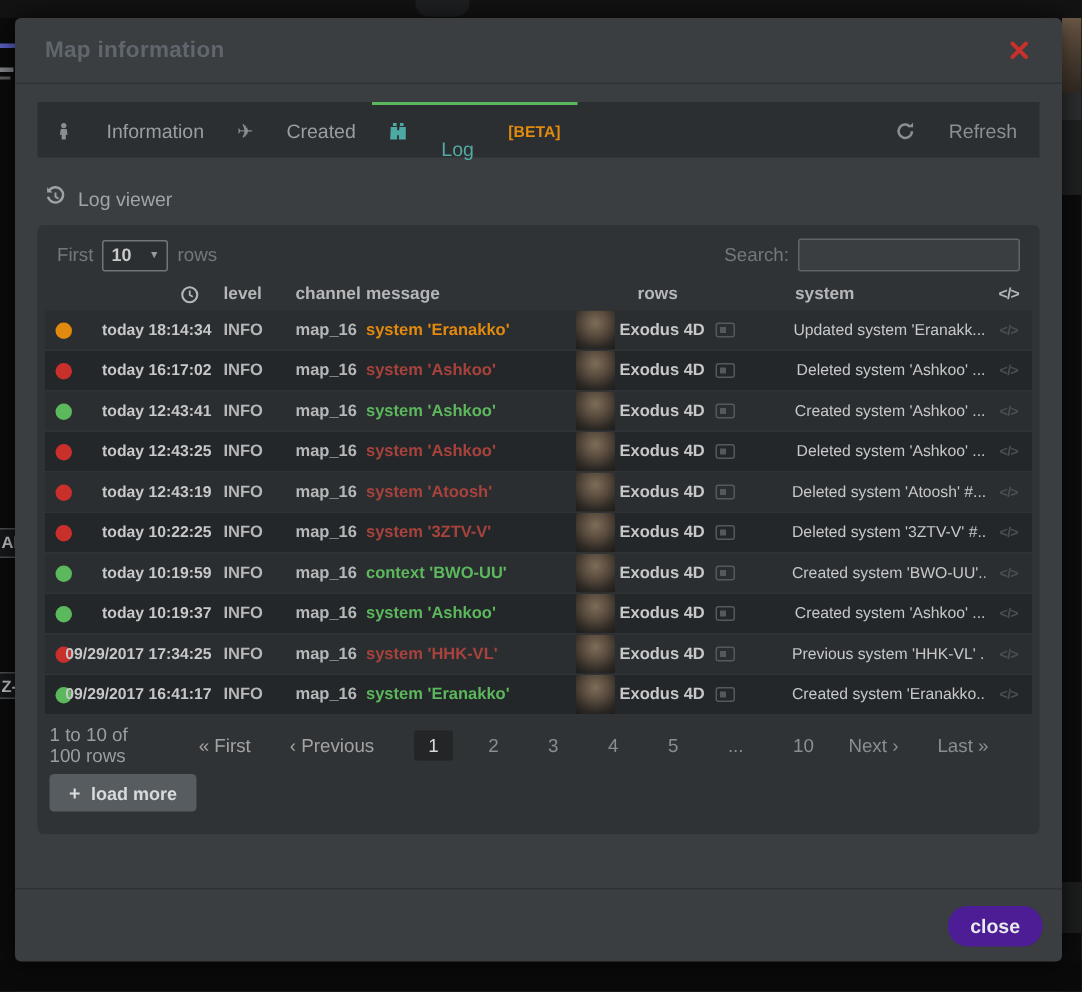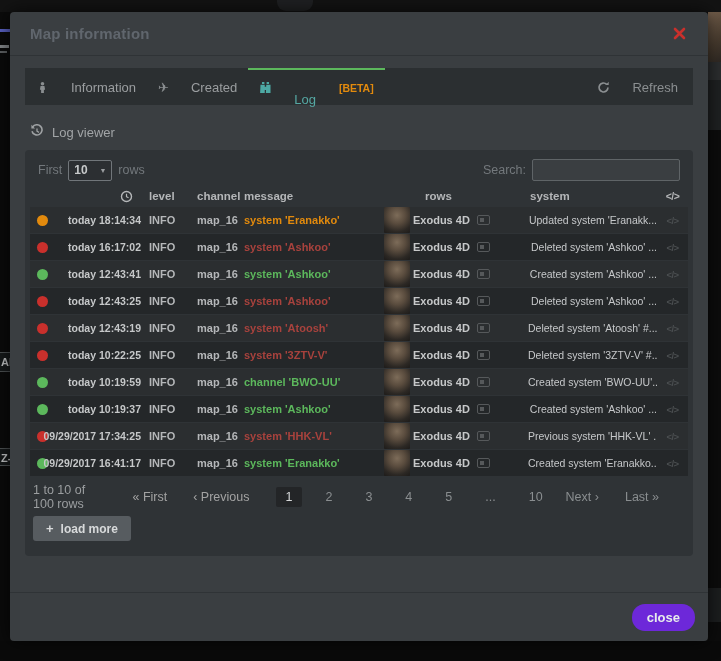--- a/index.html
+++ b/index.html
@@ -102,21 +102,21 @@
 
   
   .loadmore { margin: 7px 0 0 8px; display: inline-flex; align-items: center; gap: 7px; height: 25px;
               background: #575c60; border-radius: 3px; padding: 0 13px; font-size: 12px; font-weight: bold;
               color: #d8dadb; cursor: pointer; width: max-content; }
   .loadmore .plus { font-size: 13px; }
 
   
   .modal-footer { flex: 0 0 49px; border-top: 1px solid #2f3336; display: flex; align-items: center;
                   justify-content: flex-end; padding: 0 13px; }
-  .close-btn { background: #6d28d9; color: #e8ecec; font-size: 13px; font-weight: bold;
+  .close-btn { background: #4c1d95; color: #e8ecec; font-size: 13px; font-weight: bold;
                padding: 6px 15px; border-radius: 13px; cursor: pointer; }
 </style>
 </head>
 <body>
 
 <div class="stage">
   <div class="bg-top"></div>
   <div class="bg-blob"></div>
   <div class="bg-left"></div>
   <div class="bg-blueline"></div>
@@ -320,21 +320,21 @@
               </div>
               <div class="cell c-context">Deleted system '3ZTV-V' #...</div>
               <div class="cell c-code"><span class="codeglyph">&lt;/&gt;</span></div>
             </div>
             <div class="lrow odd">
               <div class="cell c-dot"><span class="dot" style="background: rgb(92, 184, 92);"></span></div>
               <div class="cell c-time">today 10:19:59</div>
               <div class="cell"></div>
               <div class="cell c-level">INFO</div>
               <div class="cell c-channel">map_16</div>
-              <div class="cell c-message" style="color: rgb(92, 184, 92);">channel 'BWO-UU'</div>
+              <div class="cell c-message" style="color: rgb(92, 184, 92);">context 'BWO-UU'</div>
               <div class="cell c-avatar-cell">
                 <div class="avatar"></div>
               </div>
               <div class="cell c-pilot">
                 <span>Exodus 4D</span>
                 <span class="idcard"></span>
               </div>
               <div class="cell c-context">Created system 'BWO-UU'...</div>
               <div class="cell c-code"><span class="codeglyph">&lt;/&gt;</span></div>
             </div>

